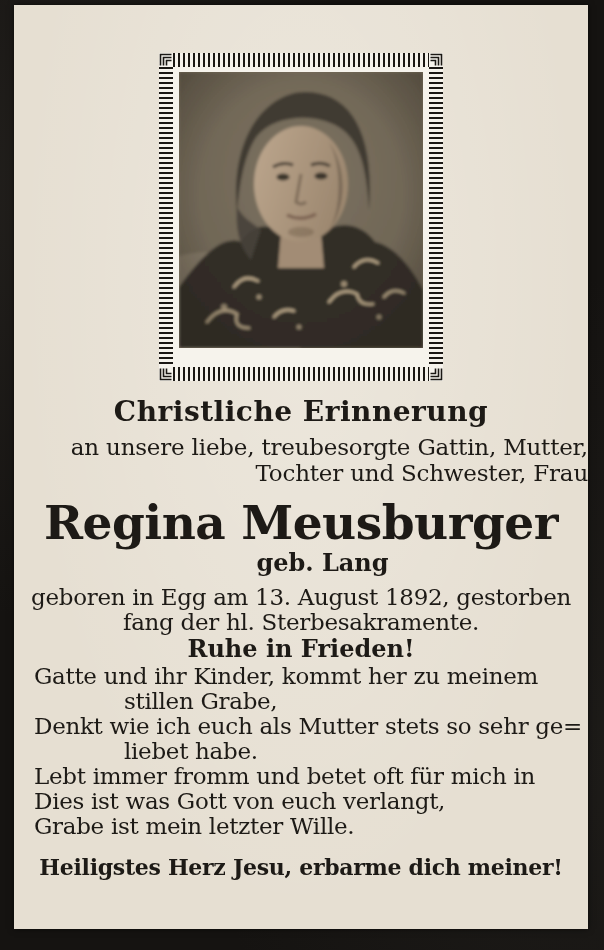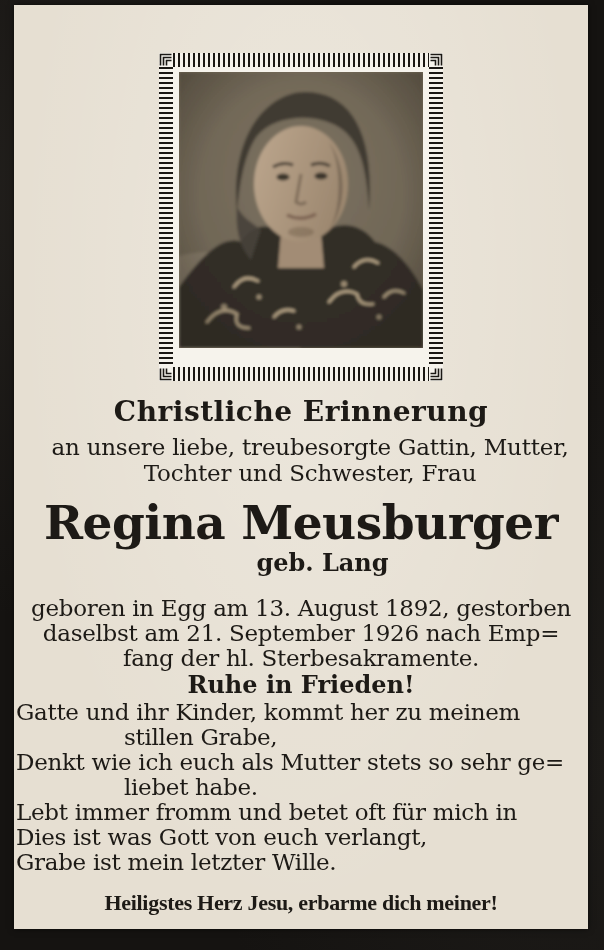--- a/index.html
+++ b/index.html
@@ -48,35 +48,34 @@
     position:absolute;top:19px;left:20px;width:244px;height:276px;
     background:#756b59;overflow:hidden;
   }
   .photo svg{display:block;width:100%;height:100%;}
   
   .txt{position:relative;color:#1d1a16;}
   .heading{
     margin-top:390px;text-align:center;
     font-size:28px;font-weight:bold;letter-spacing:.5px;
   }
-  .dedication{text-align:center;font-size:23px;line-height:26px;margin-top:6px;letter-spacing:-0.2px;padding-left:18px;}
+  .dedication{text-align:right;font-size:23px;line-height:26px;margin-top:6px;letter-spacing:-0.2px;padding-left:18px;}
   .name{
     text-align:center;font-size:47px;font-weight:bold;line-height:52px;margin-top:11px;
     letter-spacing:-0.5px;
   }
   .maiden{text-align:center;font-size:24px;font-weight:bold;line-height:27px;margin-left:43px;}
-  .bio{font-size:23px;line-height:25px;text-align:center;margin-top:20px;letter-spacing:-0.3px;}
+  .bio{font-size:23px;line-height:25px;text-align:center;margin-top:9px;letter-spacing:-0.3px;}
   .rest{font-size:24px;font-weight:bold;text-align:center;line-height:27px;}
   .verses{margin-top:2px;font-size:23px;line-height:25px;letter-spacing:-0.3px;}
-  .verse-main{padding-left:2px;}
+  .verse-main{padding-left:20px;}
   .verse-cont{padding-left:74px;margin-left:36px;}
   .closing{
     margin-top:15px;text-align:center;font-size:22px;font-weight:bold;
     letter-spacing:-0.3px;
-    font-family:Liberation Serif, serif;
   }
 </style>
 </head>
 <body>
 
 <div class="scan-bg">
   <div class="card">
 
     <div class="photo-frame">
       <div class="tick top"></div>
@@ -177,21 +176,20 @@
     <div class="txt dedication">
       <div>an unsere liebe, treubesorgte Gattin, Mutter,</div>
       <div>Tochter und Schwester, Frau</div>
     </div>
 
     <div class="txt name">Regina Meusburger</div>
     <div class="txt maiden">geb. Lang</div>
 
     <div class="txt bio">
       <div>geboren in Egg am 13. August 1892, gestorben</div>
-      <div>daselbst am 21. September 1926 nach Emp=</div>
       <div>fang der hl. Sterbesakramente.</div>
     </div>
 
     <div class="txt rest">Ruhe in Frieden!</div>
 
     <div class="txt verses">
       <div class="verse-main">Gatte und ihr Kinder, kommt her zu meinem</div>
       <div class="verse-cont">stillen Grabe,</div>
       <div class="verse-main">Denkt wie ich euch als Mutter stets so sehr ge=</div>
       <div class="verse-cont">liebet habe.</div>

